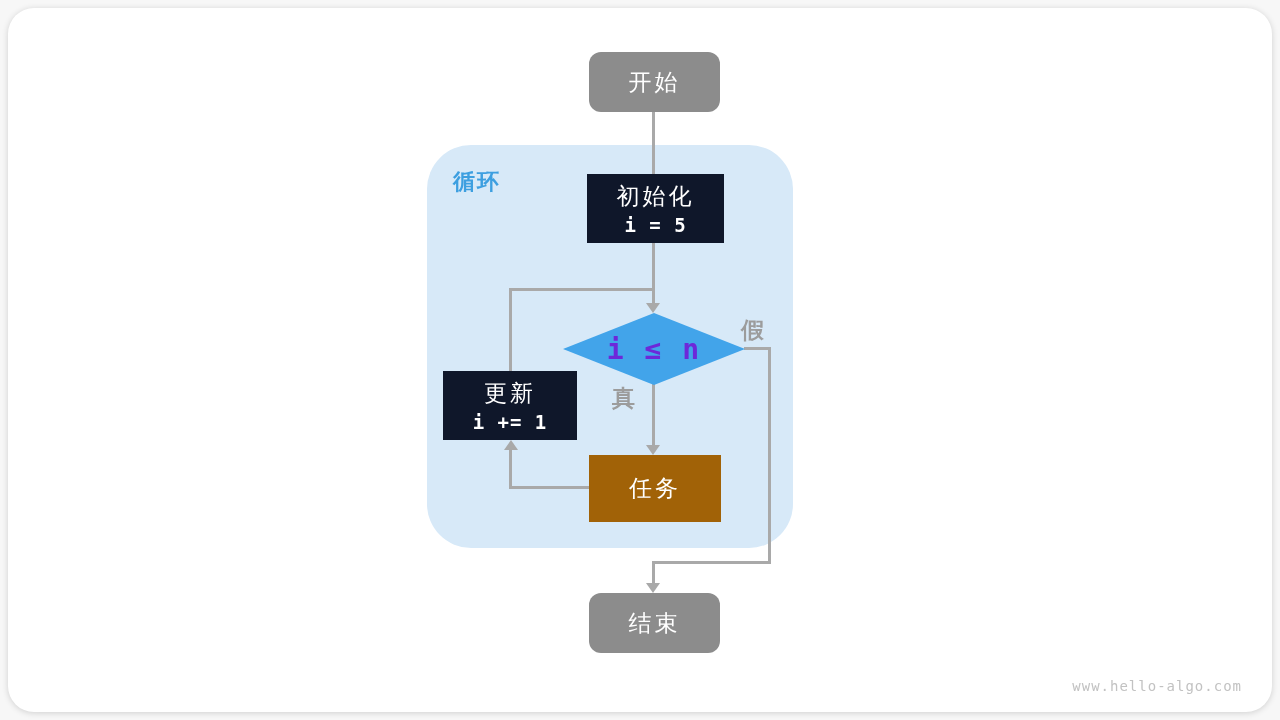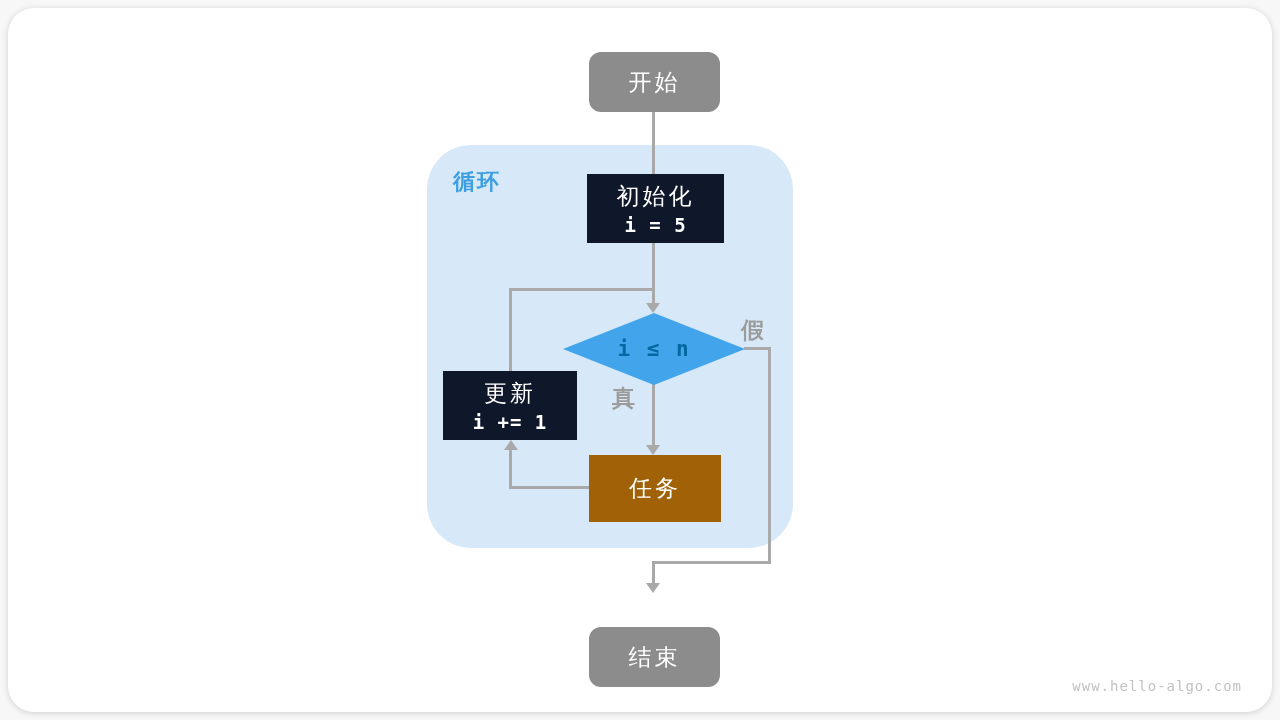--- a/index.html
+++ b/index.html
@@ -64,31 +64,31 @@
     margin-top: 2px;
   }
   .terminal { background: #8c8c8c; border-radius: 12px; }
   .process-blue { background: #0f172a; }
   .process-green { background: #a16207; }
 
   .node-start { left: 589px; top: 52px;  width: 131px; height: 60px; }
   .node-init  { left: 587px; top: 174px; width: 137px; height: 69px; }
   .node-update{ left: 443px; top: 371px; width: 134px; height: 69px; }
   .node-task  { left: 589px; top: 455px; width: 132px; height: 67px; }
-  .node-end   { left: 589px; top: 593px; width: 131px; height: 60px; margin-top: 34px; }
+  .node-end   { left: 589px; top: 593px; width: 131px; height: 60px; }
 
   
   .diamond-wrap { position: absolute; left: 563px; top: 313px; width: 182px; height: 72px; }
   .diamond-wrap svg { display: block; }
   .diamond-text {
     position: absolute; left: 0; top: 0; width: 182px; height: 72px;
     display: flex; align-items: center; justify-content: center;
-    color: #0369a1;
+    color: #6d28d9;
     font-family: "DejaVu Sans Mono", monospace;
-    font-size: 21px; font-weight: bold; letter-spacing: 2px;
+    font-size: 28px; font-weight: bold; letter-spacing: 2px;
   }
 
   
   .edge-label {
     position: absolute;
     font-size: 23px; font-weight: bold;
     color: #9c9c9c; letter-spacing: 1px;
   }
   .label-true  { left: 612px; top: 383px; }
   .label-false { left: 741px; top: 315px; }

